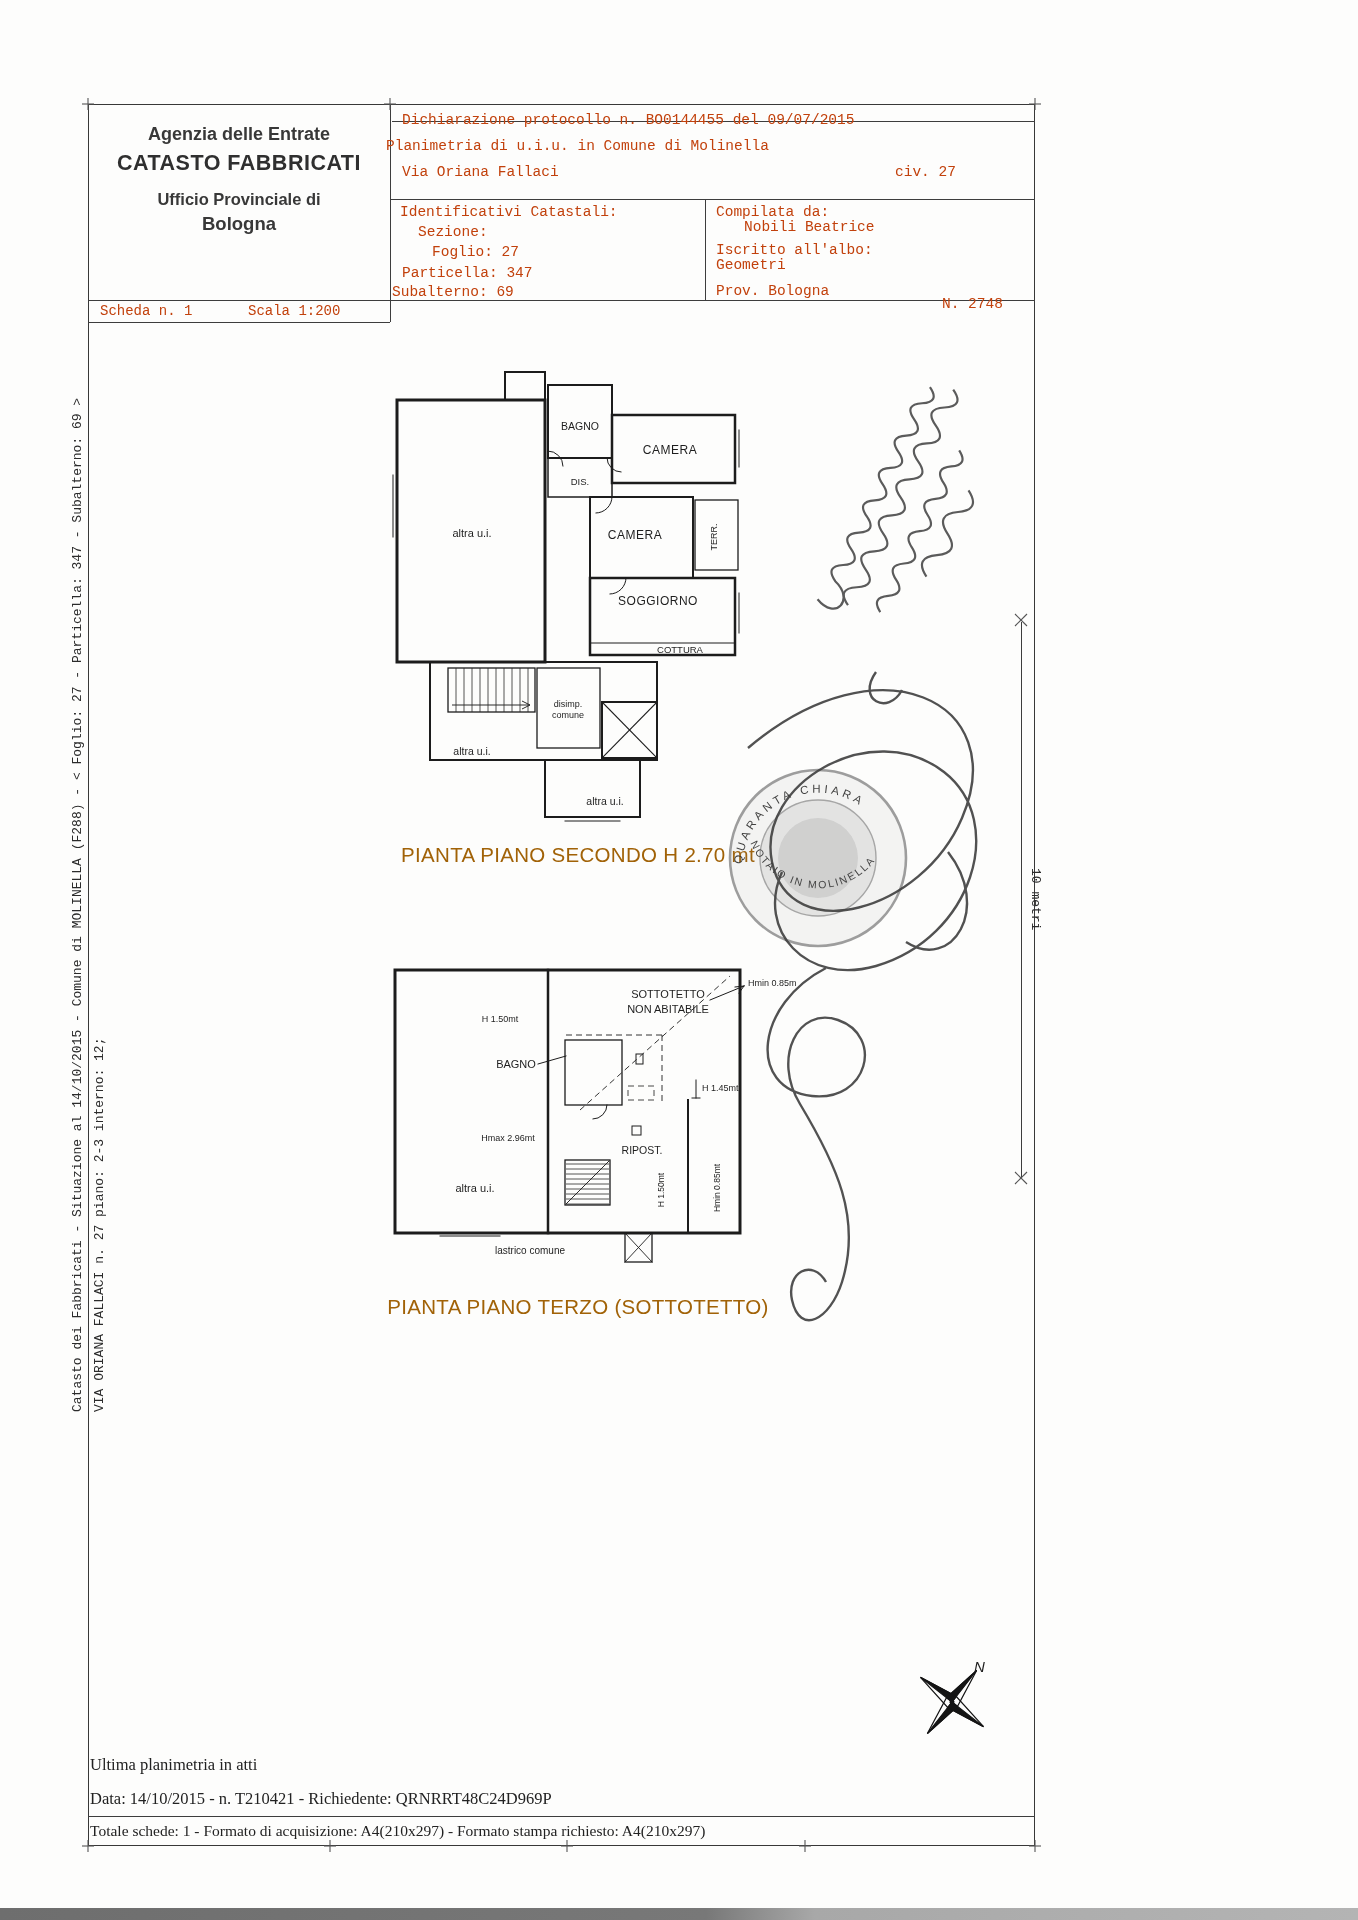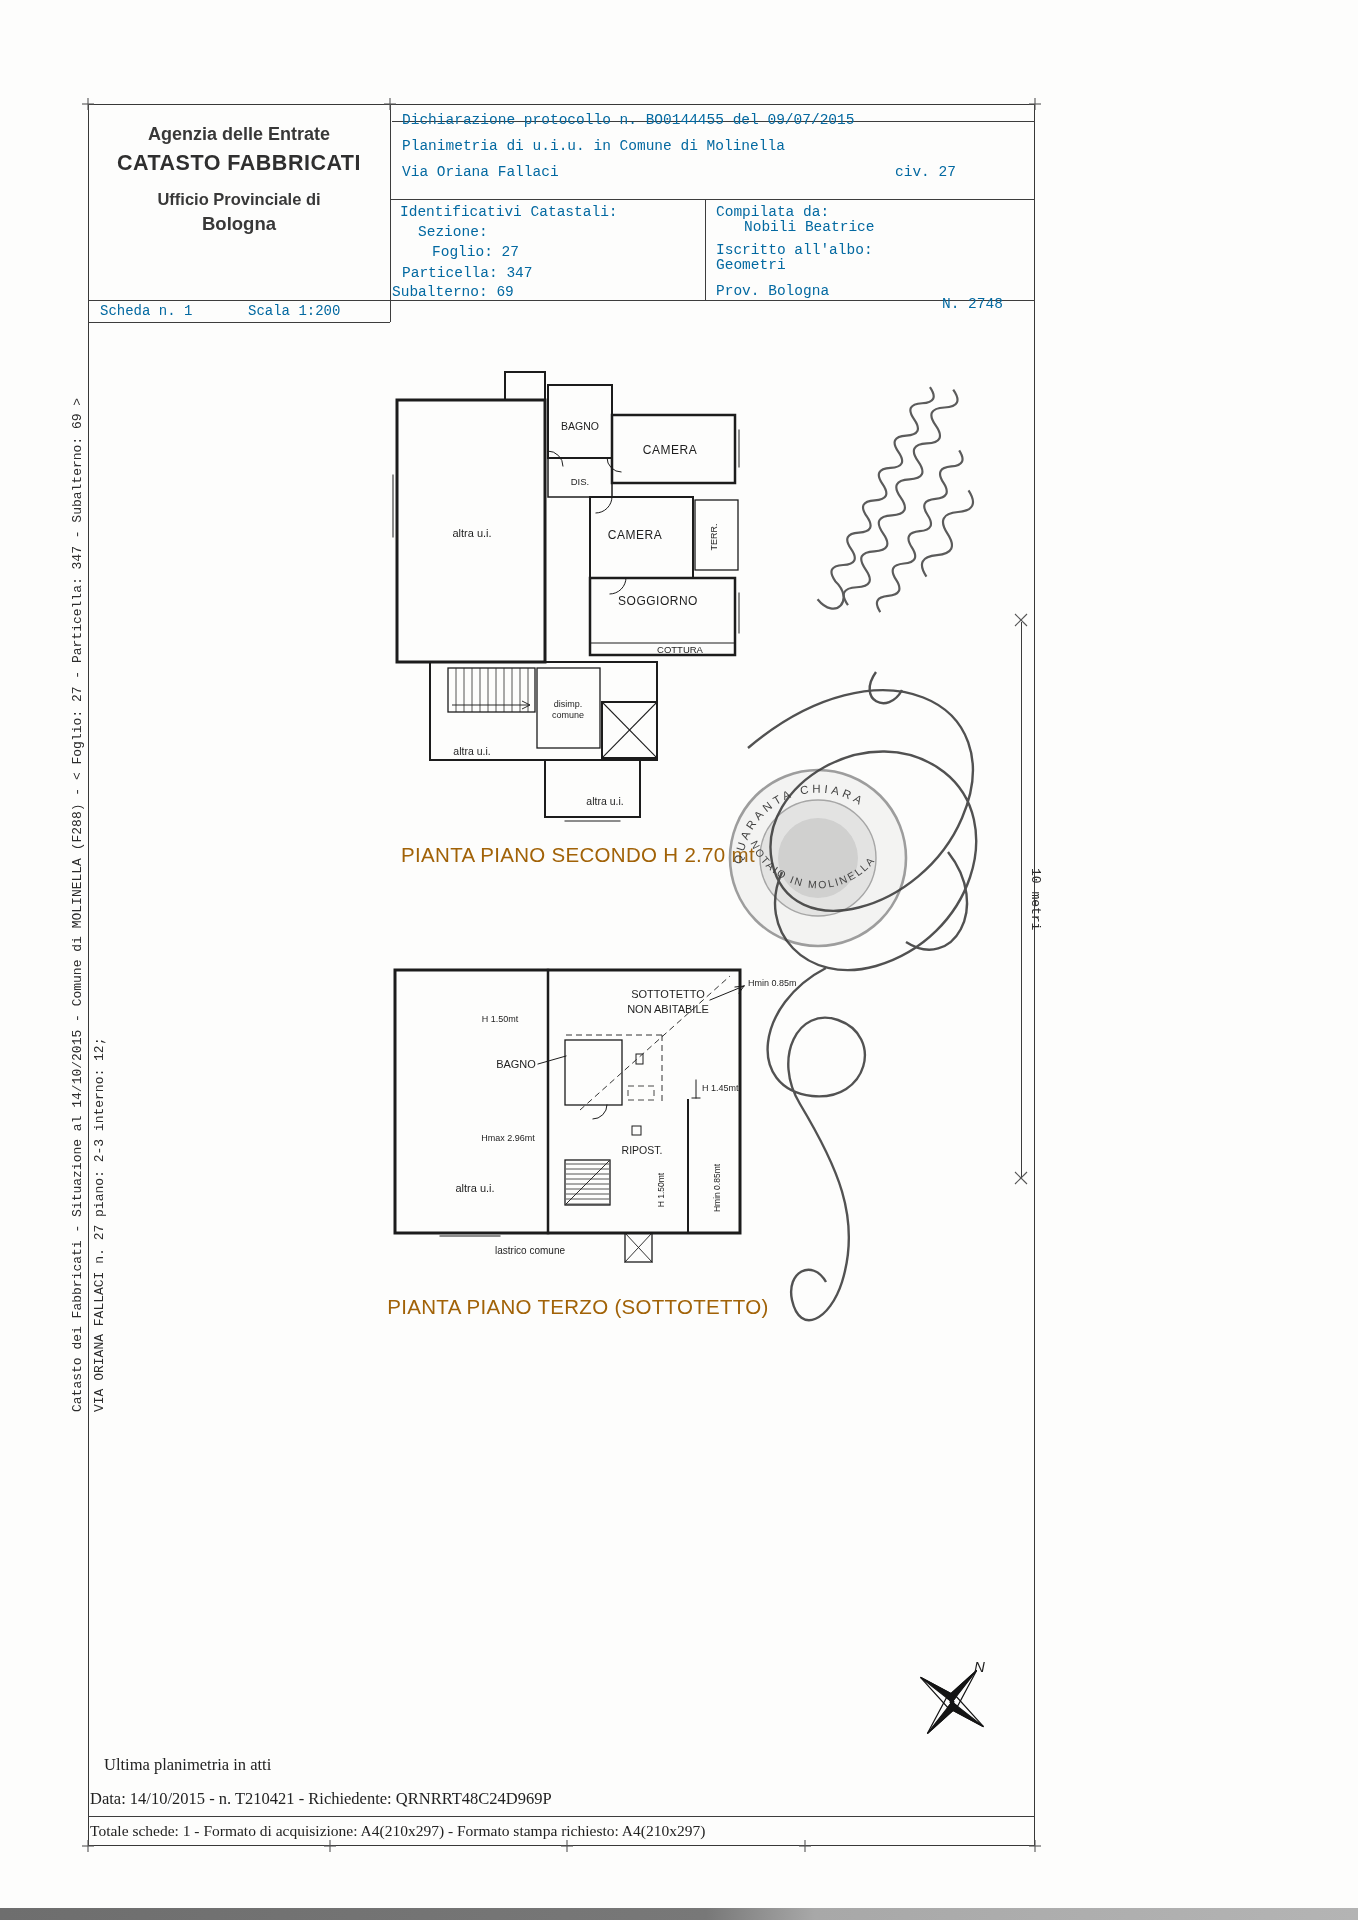--- a/index.html
+++ b/index.html
@@ -10,21 +10,21 @@
   .vl{position:absolute;background:#3d3d3d;width:1.3px;}
   .frame{position:absolute;left:88px;top:104px;width:947px;height:1742px;border:1.6px solid #383838;box-sizing:border-box;}
   .topline{position:absolute;left:85px;top:74px;white-space:nowrap;}
   .topline .t1{font-family:"Liberation Serif","DejaVu Serif",serif;font-size:17px;color:#222;}
   .topline .t2{font-family:"Liberation Mono","DejaVu Sans Mono",monospace;font-size:16.5px;font-weight:600;letter-spacing:1.2px;color:#111;margin-left:14px;}
   .agency{position:absolute;left:88px;top:120px;width:302px;text-align:center;color:#383838;}
   .agency .a1{font-size:18px;font-weight:bold;margin:4px 0;}
   .agency .a2{font-size:21.5px;font-weight:bold;letter-spacing:.5px;margin:6px 0;color:#2f2f2f;}
   .agency .a3{font-size:16.5px;font-weight:bold;margin:14px 0 2px 0;}
   .agency .a4{font-size:18.5px;font-weight:bold;margin:4px 0;}
-  .m14{font-family:"Liberation Mono","DejaVu Sans Mono",monospace;font-size:14.5px;color:#0369a1;white-space:nowrap;}
+  .m14{font-family:"Liberation Mono","DejaVu Sans Mono",monospace;font-size:14.5px;color:#c2410c;white-space:nowrap;}
   .cap{position:absolute;text-align:center;font-size:20.5px;color:#a16207;letter-spacing:.3px;}
   .vtext{position:absolute;transform-origin:0 0;transform:rotate(-90deg);white-space:nowrap;
          font-family:"Liberation Mono","DejaVu Sans Mono",monospace;font-size:13px;color:#2b2b2b;}
   .vtextR{position:absolute;transform-origin:0 0;transform:rotate(90deg);white-space:nowrap;
          font-family:"Liberation Mono","DejaVu Sans Mono",monospace;font-size:13px;color:#2b2b2b;}
   .foot{position:absolute;font-family:"Liberation Serif","DejaVu Serif",serif;color:#222;white-space:nowrap;}
   svg.plan{position:absolute;}
   svg text{font-family:"Liberation Sans","DejaVu Sans",sans-serif;fill:#1e1e1e;}
   .graybar{position:absolute;left:0;top:1908px;width:1358px;height:12px;
            background:linear-gradient(90deg,#6e6e6e 0%,#787878 52%,#a8a8a8 60%,#b4b4b4 100%);}
@@ -47,21 +47,21 @@
   <div class="agency">
     <div class="a1">Agenzia delle Entrate</div>
     <div class="a2">CATASTO FABBRICATI</div>
     <div class="a3">Ufficio Provinciale di</div>
     <div class="a4">Bologna</div>
   </div>
   <div class="abs m14" style="left:100px;top:303px;font-size:14px;">Scheda n. 1</div>
   <div class="abs m14" style="left:248px;top:303px;font-size:14px;">Scala 1:200</div>
 
   <div class="abs m14" style="left:402px;top:112px;">Dichiarazione protocollo n. BO0144455 del 09/07/2015</div>
-  <div class="abs m14" style="left:402px;top:138px;text-align:center;">Planimetria di u.i.u. in Comune di Molinella</div>
+  <div class="abs m14" style="left:386px;top:138px;text-align:center;">Planimetria di u.i.u. in Comune di Molinella</div>
   <div class="abs m14" style="left:402px;top:164px;">Via Oriana Fallaci</div>
   <div class="abs m14" style="left:895px;top:164px;">civ. 27</div>
 
   <div class="abs m14" style="left:400px;top:204px;">Identificativi Catastali:</div>
   <div class="abs m14" style="left:418px;top:224px;">Sezione:</div>
   <div class="abs m14" style="left:432px;top:244px;">Foglio: 27</div>
   <div class="abs m14" style="left:402px;top:265px;">Particella: 347</div>
   <div class="abs m14" style="left:392px;top:284px;">Subalterno: 69</div>
 
   <div class="abs m14" style="left:716px;top:204px;">Compilata da:</div>
@@ -253,19 +253,19 @@
         <line x1="805" y1="1840" x2="805" y2="1852"></line>
       <line x1="1029" y1="1846" x2="1041" y2="1846"></line>
         <line x1="1035" y1="1840" x2="1035" y2="1852"></line>
       <line x1="1015" y1="614" x2="1027" y2="626"></line>
         <line x1="1027" y1="614" x2="1015" y2="626"></line>
       <line x1="1015" y1="1172" x2="1027" y2="1184"></line>
         <line x1="1027" y1="1172" x2="1015" y2="1184"></line>
     </g>
   </svg>
 
-  <div class="foot" style="left:90px;top:1755px;font-size:16.5px;padding-left:14px;">Ultima planimetria in atti</div>
+  <div class="foot" style="left:90px;top:1755px;font-size:16.5px;">Ultima planimetria in atti</div>
   <div class="foot" style="left:90px;top:1789px;font-size:16.5px;">Data: 14/10/2015 - n. T210421 - Richiedente: QRNRRT48C24D969P</div>
   <div class="hl" style="left:88px;top:1816px;width:947px;"></div>
   <div class="foot" style="left:90px;top:1822px;font-size:15.5px;">Totale schede: 1 - Formato di acquisizione: A4(210x297)  - Formato stampa richiesto: A4(210x297)</div>
 
   <div class="graybar"></div>
 </div>
 
 </body></html>

